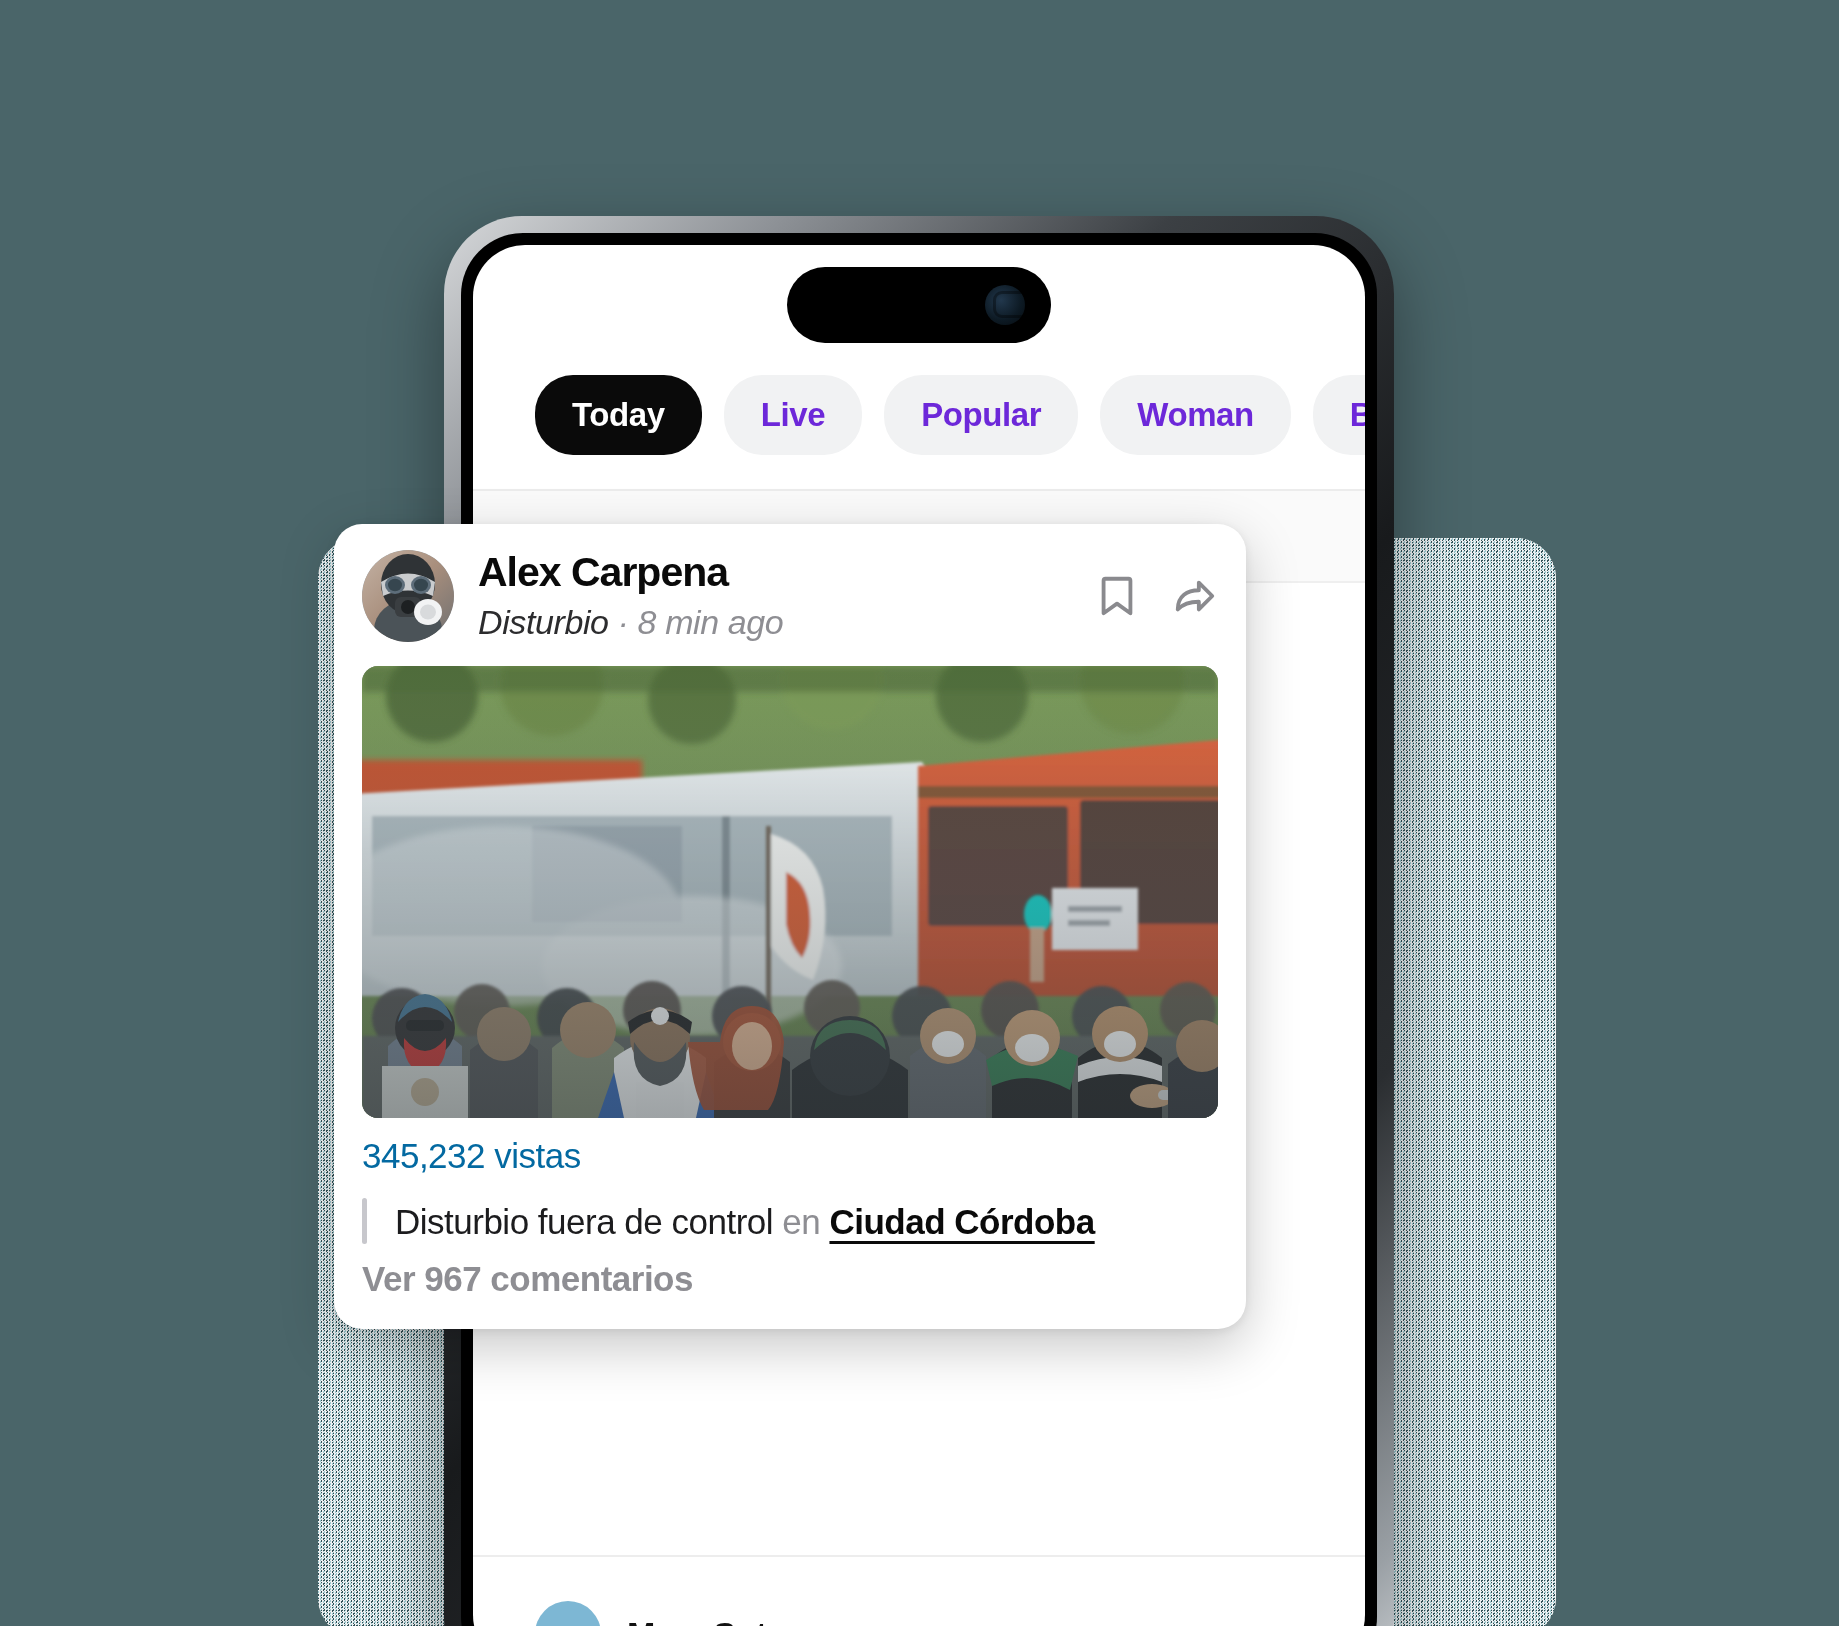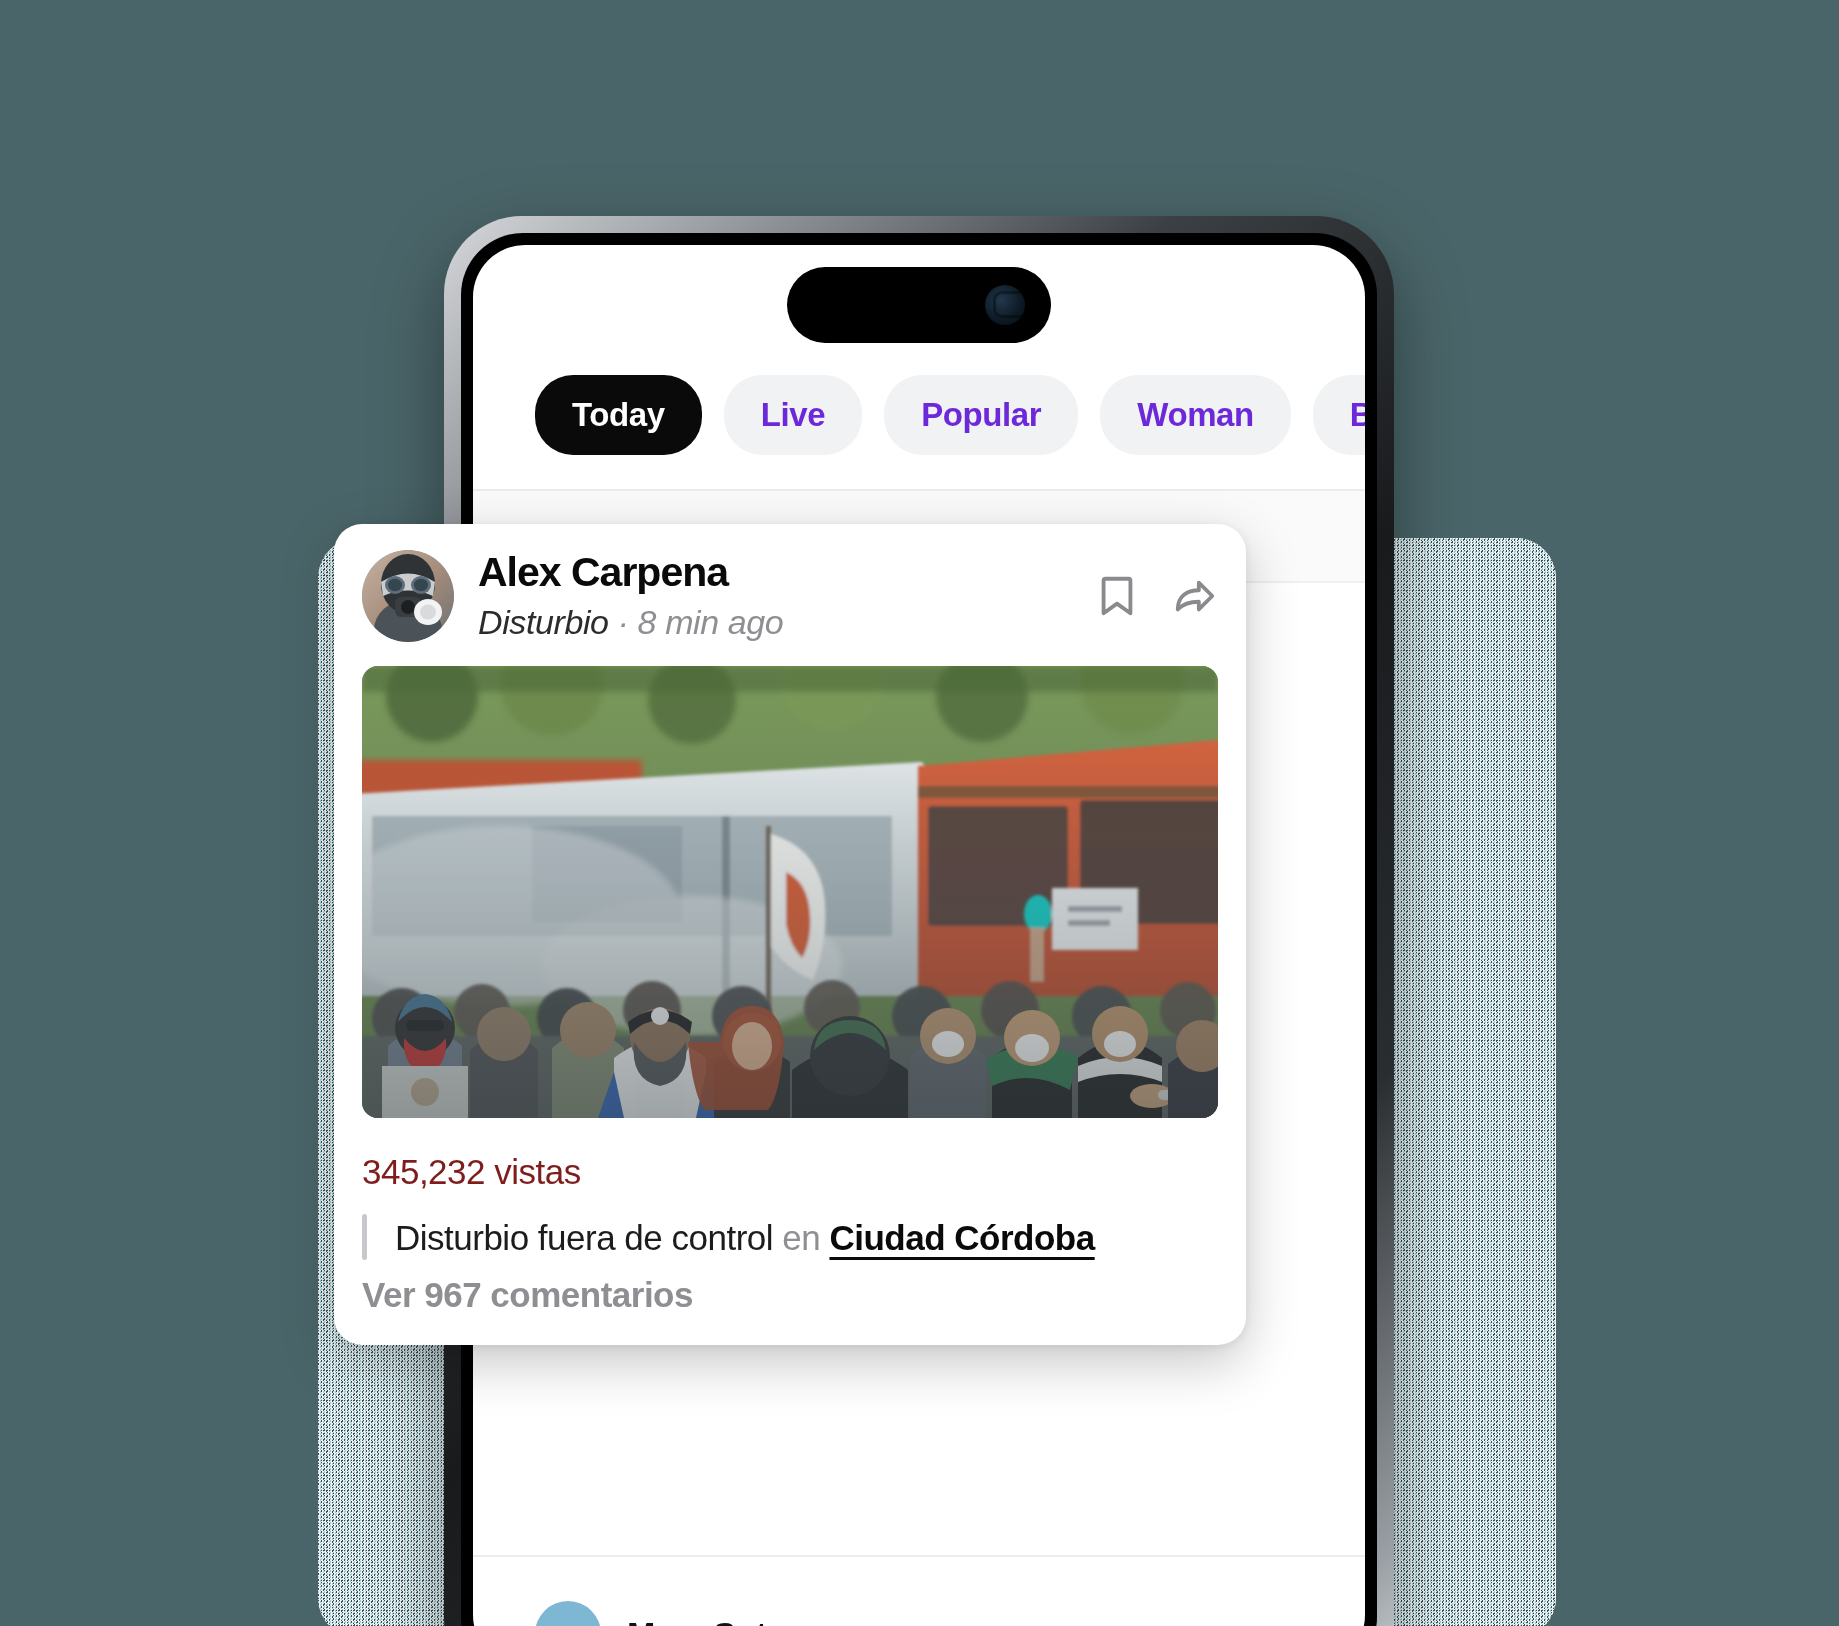--- a/index.html
+++ b/index.html
@@ -227,23 +227,23 @@
     width: 100%;
     height: 452px;
     border-radius: 16px;
     overflow: hidden;
     position: relative;
     background: #8a8f90;
   }
   #post-photo svg { display: block; width: 100%; height: 100%; }
 
   #views-count {
-    margin-top: 34px;
+    margin-top: 18px;
     font-size: 35px;
-    color: #7f1d1d;
+    color: #0369a1;
     letter-spacing: -0.5px;
   }
 
   #caption-row {
     margin-top: 22px;
     display: flex;
     gap: 28px;
     align-items: stretch;
   }
   #caption-bar { width: 5px; background: #c7c7cc; border-radius: 3px; flex: none; }

